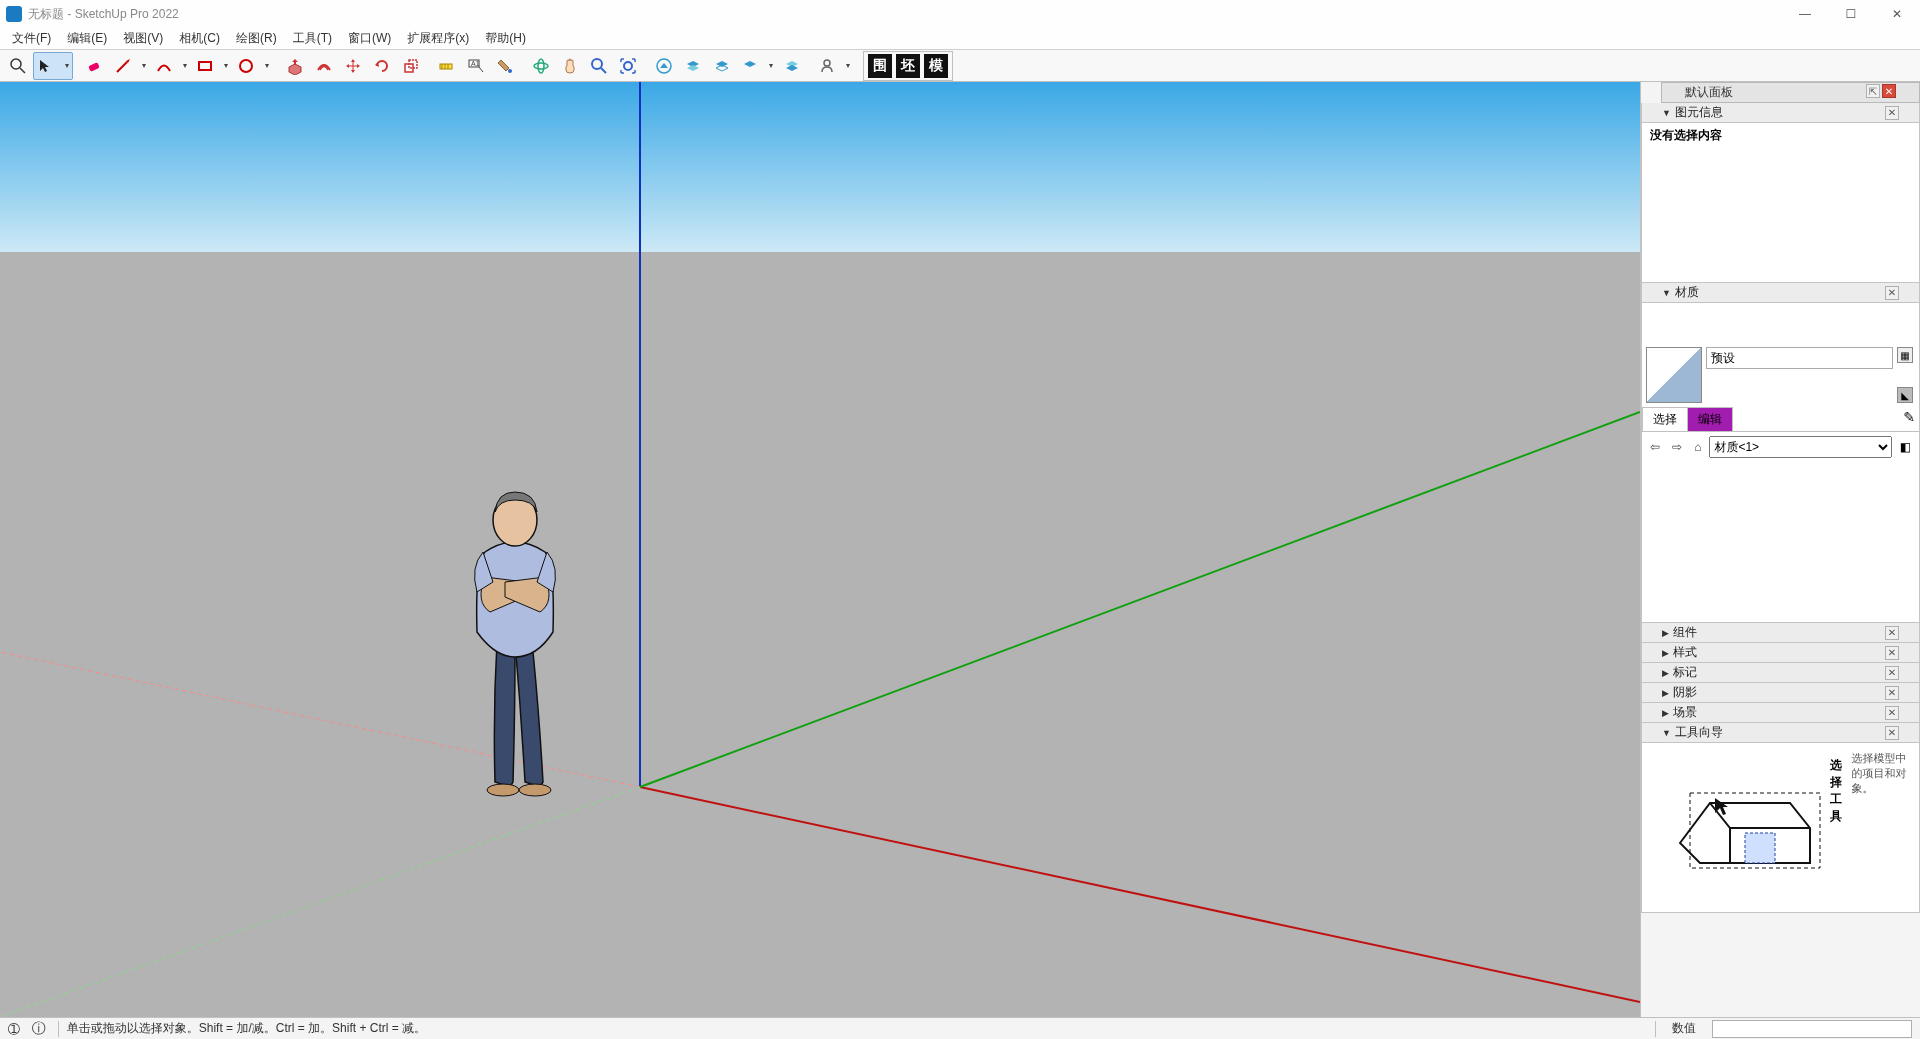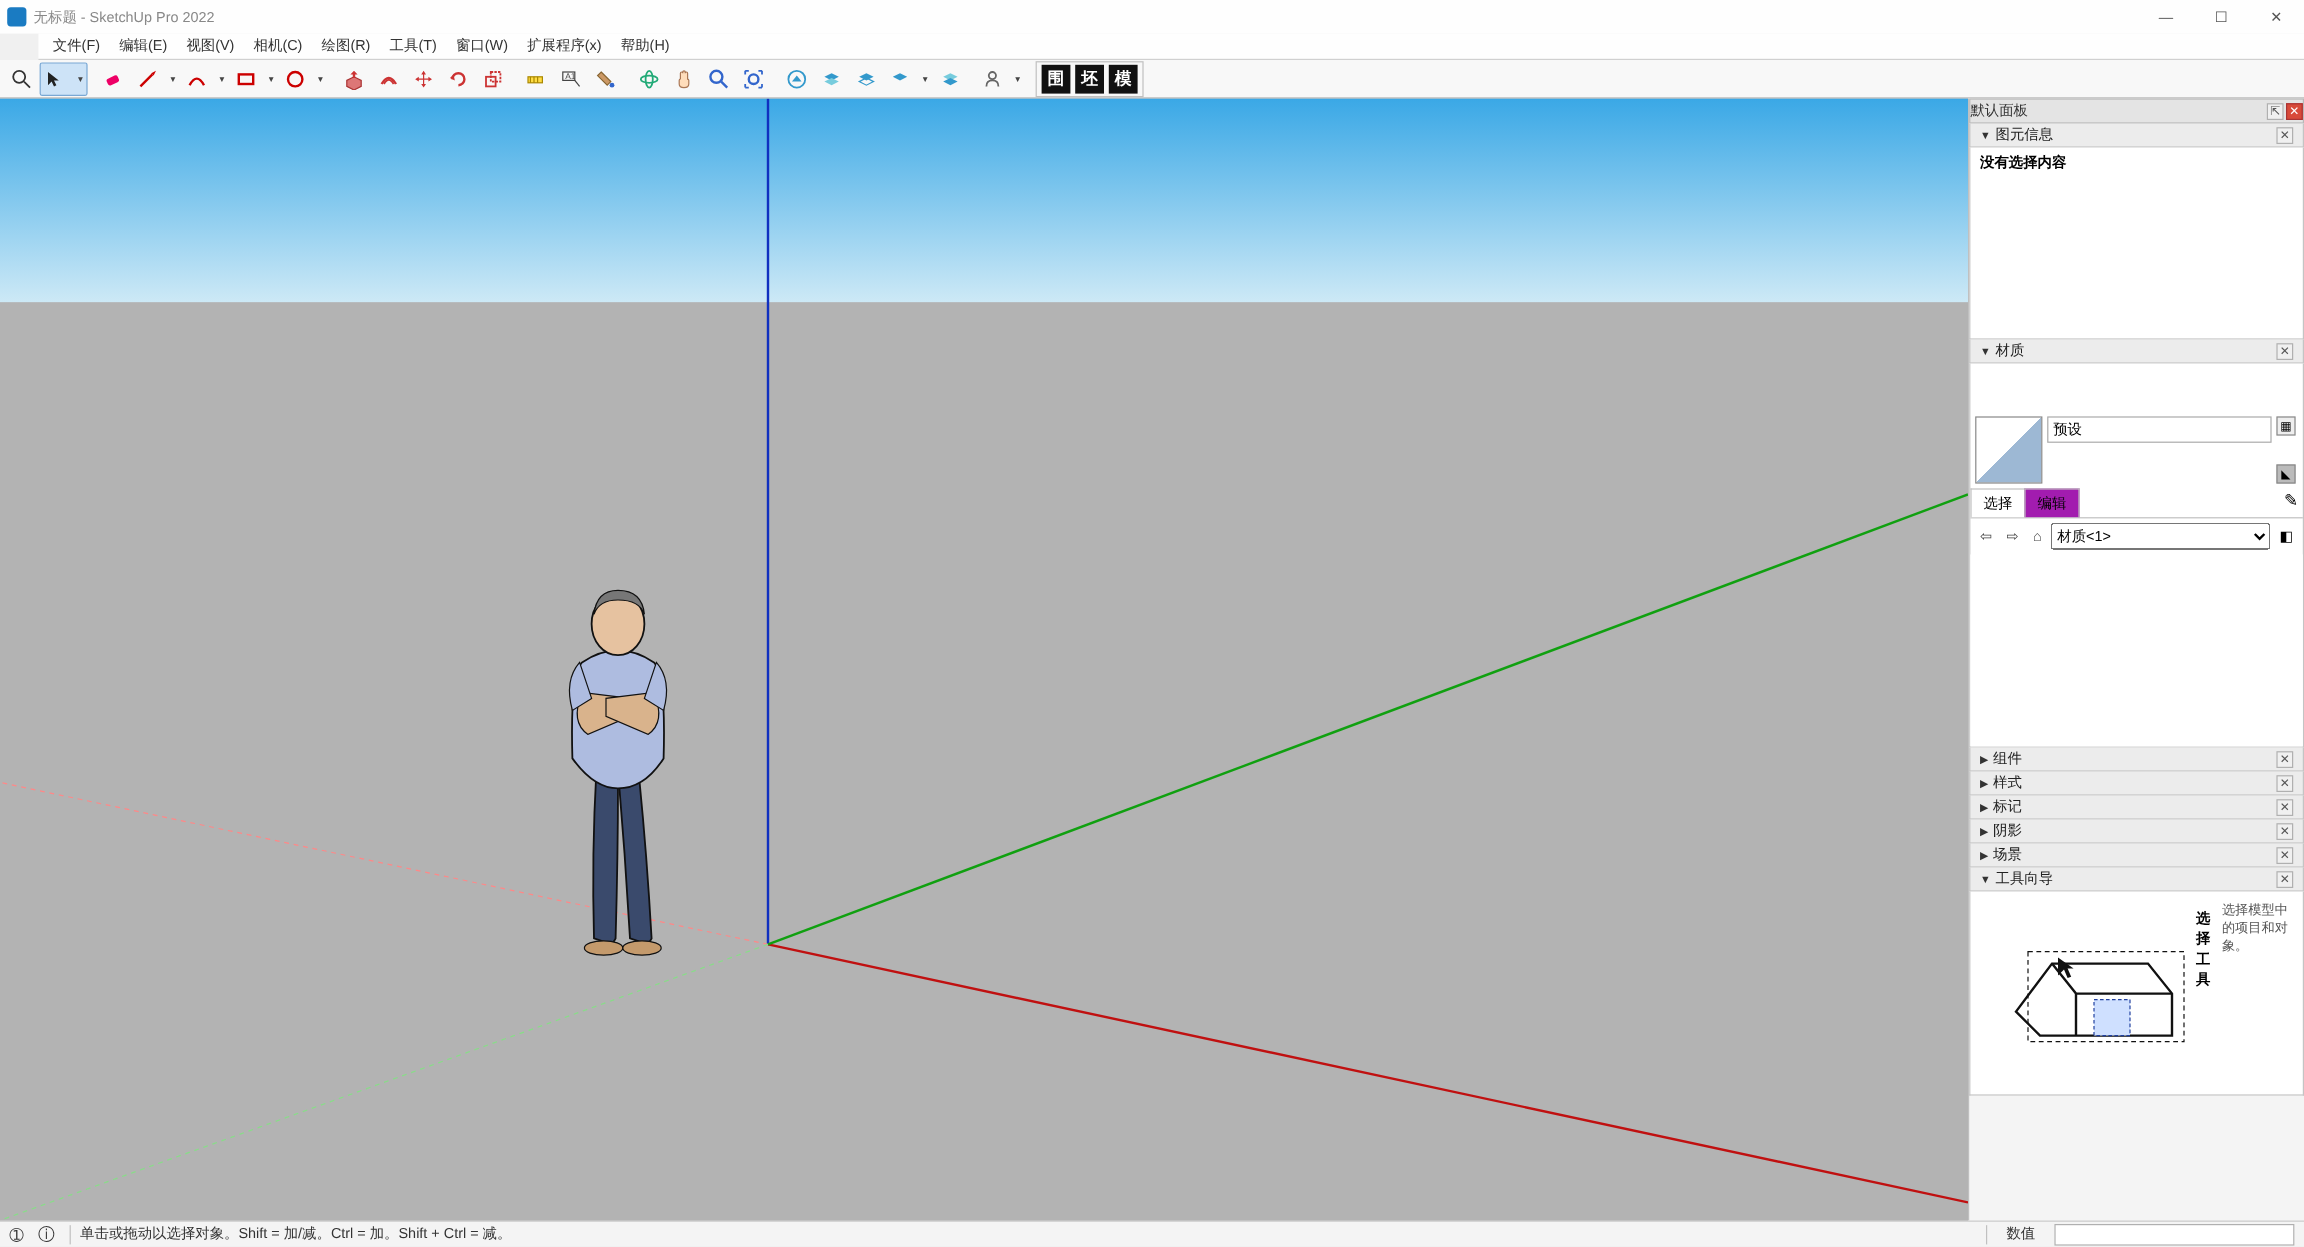--- a/index.html
+++ b/index.html
@@ -6,21 +6,21 @@
 html, body { width: 1920px; height: 1039px; overflow: hidden; background: #f0f0f0; font-size: 12px; }
 
 
 .titlebar { height: 28px; background: #fefefe; display: flex; align-items: center; padding: 0 0; color: #888; }
 .titlebar .app-icon { width: 16px; height: 16px; margin: 0 6px; background: #1a7bc2; border-radius: 3px; }
 .titlebar .title-text { color: #888; font-size: 12px; }
 .titlebar .win-controls { margin-left: auto; display: flex; }
 .titlebar .win-btn { width: 46px; height: 28px; display: flex; align-items: center; justify-content: center; color: #555; }
 
 
-.menubar { height: 22px; background: #fefefe; border-bottom: 1px solid #d0d0d0; display: flex; align-items: center; padding: 0 4px; margin-left: 32px; }
+.menubar { height: 22px; background: #fefefe; border-bottom: 1px solid #d0d0d0; display: flex; align-items: center; padding: 0 4px; }
 .menubar .menu-item { padding: 2px 8px; color: #333; font-size: 12px; }
 
 
 .toolbar { height: 32px; background: #f8f8f8; border-bottom: 1px solid #c0c0c0; display: flex; align-items: center; padding: 2px 4px; gap: 1px; }
 .tool-btn { width: 28px; height: 28px; display: flex; align-items: center; justify-content: center; border: 1px solid transparent; border-radius: 2px; color:#444;}
 .tool-btn.active { background: #cde3f7; border: 1px solid #7aa8d4; }
 .tool-btn.dd { width: 40px; justify-content: flex-start; padding-left:4px; position:relative;}
 .tool-btn.dd::after { content:"▾"; font-size:8px; color:#444; position:absolute; right:3px;}
 .tool-sep { width: 6px; height: 28px; }
 .tool-group-box { display:flex; align-items:center; border:1px solid #c0c0c0; padding:0 2px; margin-left:8px;}
@@ -28,25 +28,25 @@
 
 
 .main { display: flex; height: calc(1039px - 28px - 22px - 32px - 22px); }
 .viewport { flex: 1; position: relative; overflow: hidden; background: #b3b3b3; }
 .sky { position:absolute; left:0; right:0; top:0; height: 170px; background: linear-gradient(#3aa8e6 0%, #cde9f6 100%); }
 .ground-mask { position:absolute; left:0; right:0; top:170px; bottom:0; background:#b3b3b3;}
 .viewport svg { position:absolute; inset:0; width:100%; height:100%; }
 
 
 .tray { width: 280px; background: #f4f4f4; border-left: 1px solid #c0c0c0; display: flex; flex-direction: column; font-size:12px;}
-.tray-header { background: #e4e4e4; border: 1px solid #b8b8b8; padding: 1px 0; display:flex; align-items:center; color:#333;}
+.tray-header { background: #e4e4e4; border: 1px solid #b8b8b8; padding: 1px 23px; display:flex; color:#333;margin-left:20px;}
 .tray-header .mini { margin-left:auto; display:flex; gap:2px;}
 .tray-header .mini span { width:14px;height:14px; display:flex;align-items:center;justify-content:center; font-size:10px; color:#555; border:1px solid #b0b0b0; background:#f0f0f0;}
 .tray-header .mini span.close-red { background:#d84a3a; color:#fff; border-color:#a33;}
-.panel-title { background: #ececec; border: 1px solid #c4c4c4; border-top:none; padding: 1px 8px; display:flex; align-items:center; color:#222; font-weight:normal;}
+.panel-title { background: #ececec; border: 1px solid #c4c4c4; border-top:none; padding: 1px 20px; display:flex; align-items:center; color:#222; font-weight:normal;}
 .panel-title::before { content:"▼"; font-size:9px; margin-right:4px; color:#333;}
 .panel-title.collapsed::before { content:"▶";}
 .panel-title .px { margin-left:auto; width:14px;height:14px; display:flex;align-items:center;justify-content:center; font-size:10px; color:#555; border:1px solid #b0b0b0; background:#f0f0f0;}
 .panel-body { background:#fff; border:1px solid #c4c4c4; border-top:none; padding:4px 8px; flex-shrink:0;}
 
 
 .mat-preview { display:flex; gap:4px; padding:4px;margin-top:40px;}
 .mat-swatch { width:56px; height:56px; border:1px solid #888; background: linear-gradient(135deg,#fff 0 50%,#9db8d4 50% 100%);}
 .mat-right-col { width:18px; display:flex; flex-direction:column; gap:4px; margin-left:auto;}
 .mat-right-col .smicon{ width:16px;height:16px;border:1px solid #888;background:#eee;font-size:10px;display:flex;align-items:center;justify-content:center;}

